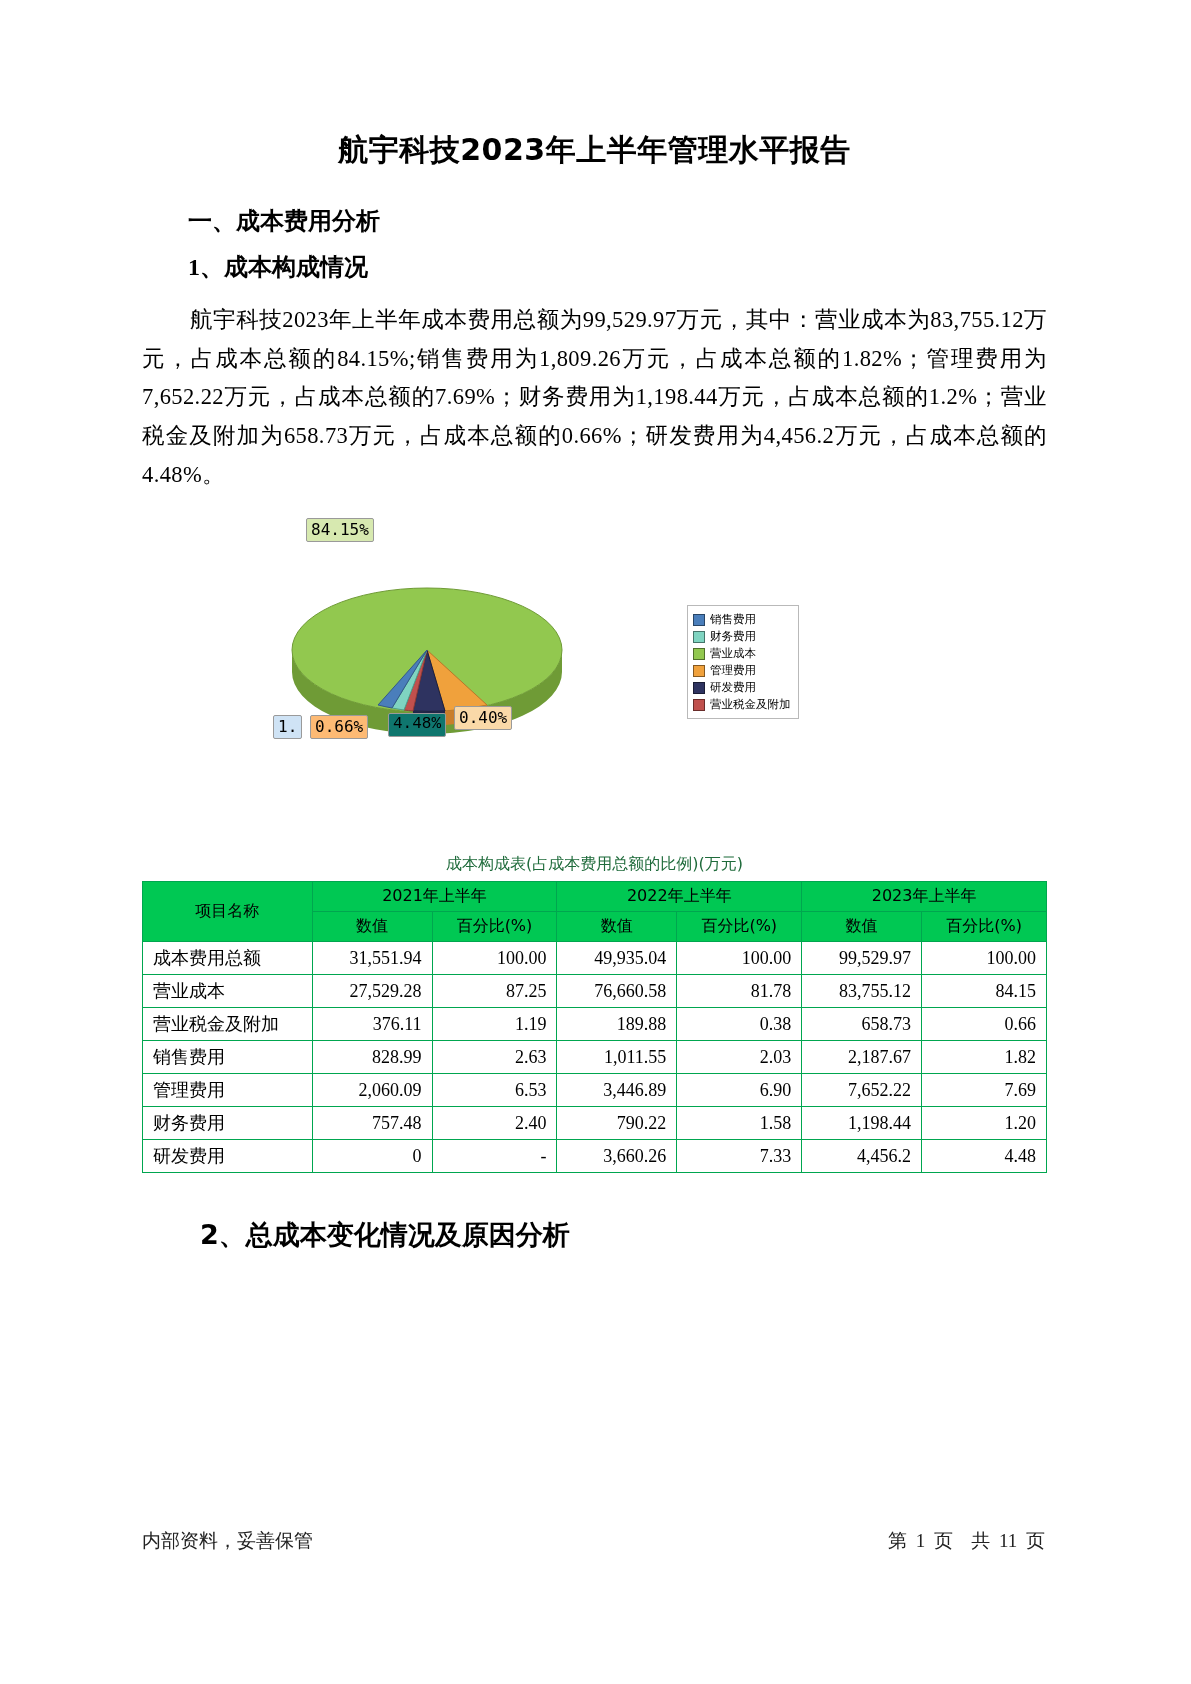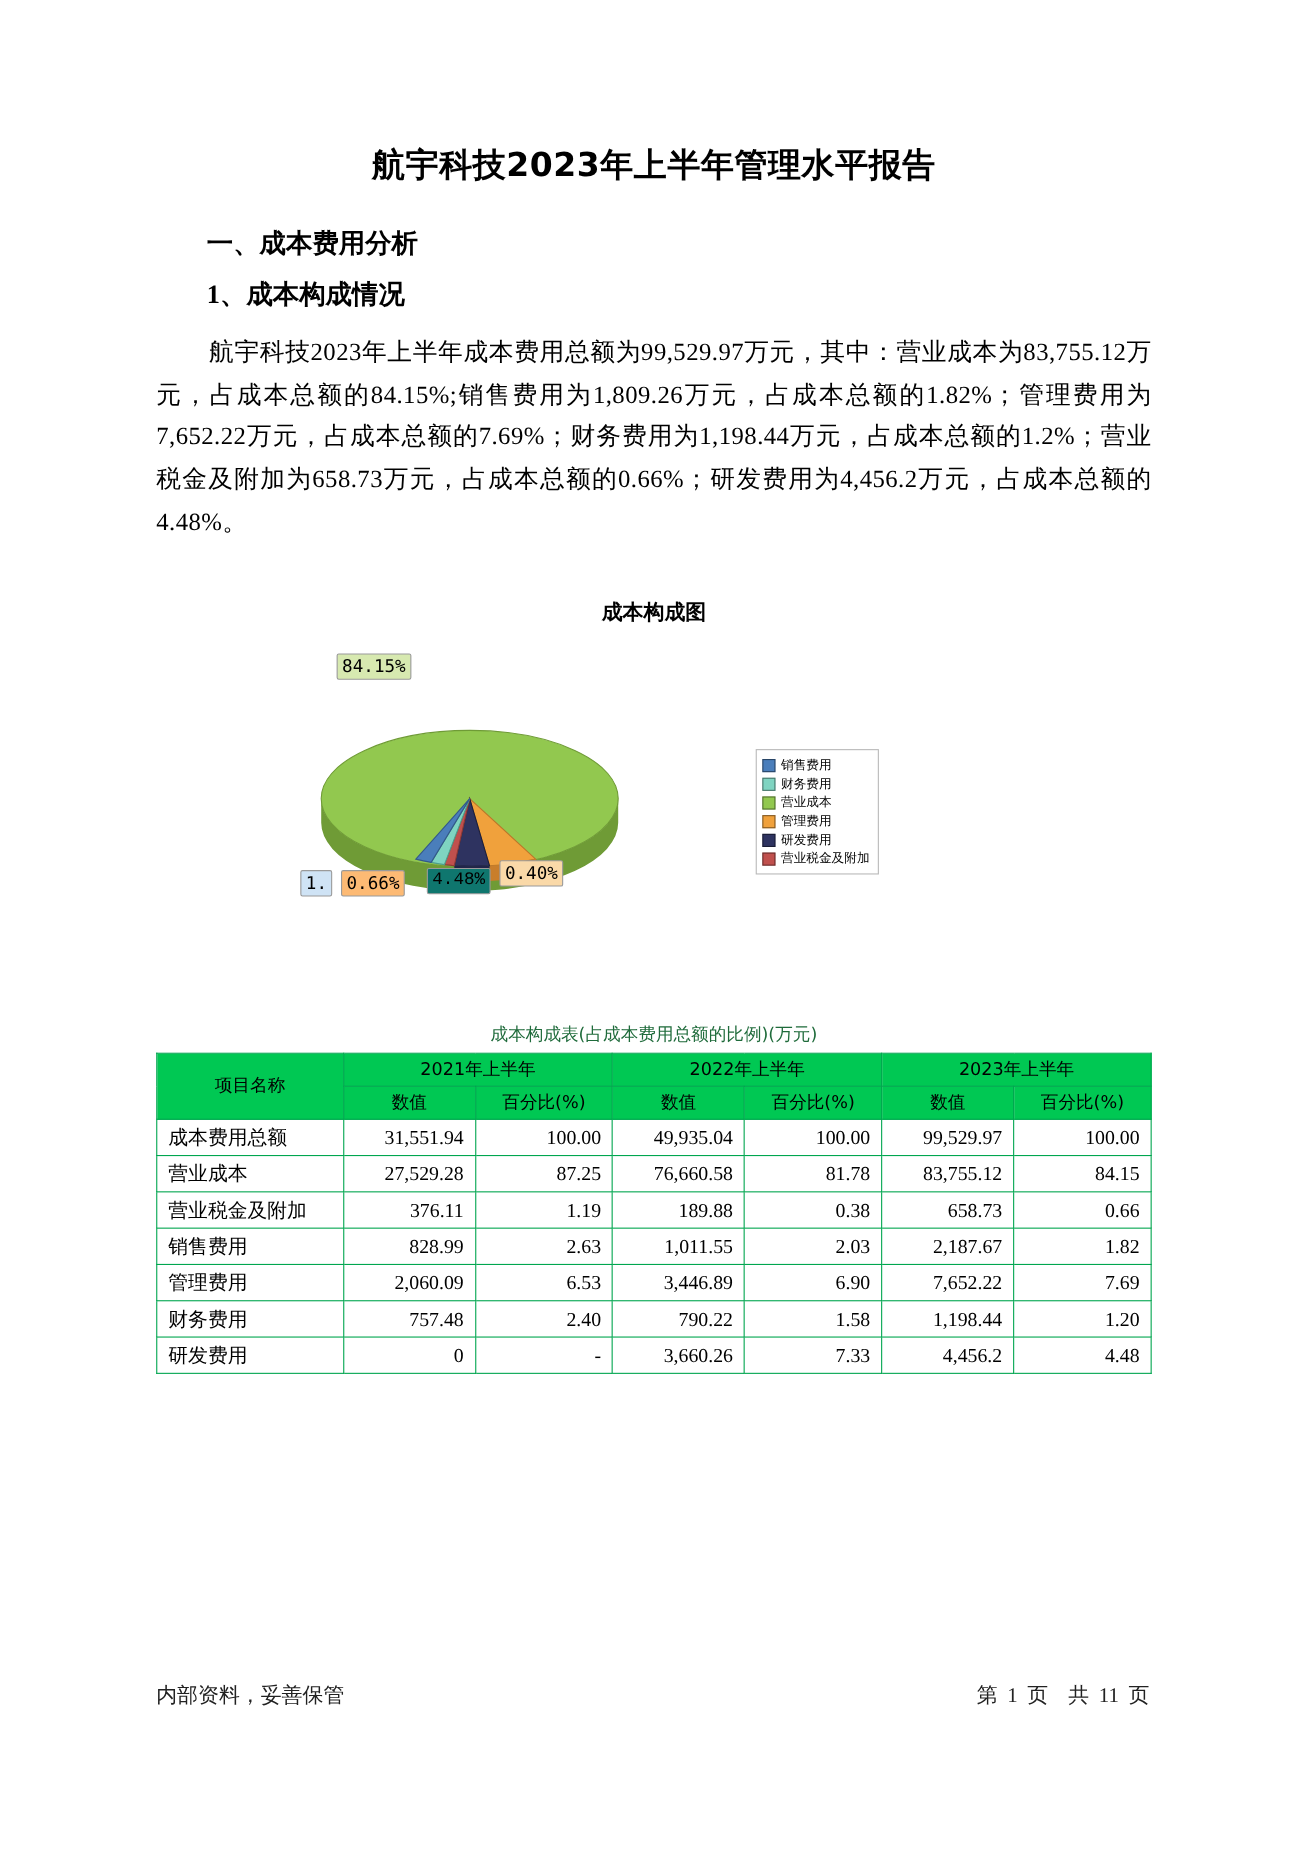--- a/index.html
+++ b/index.html
@@ -177,21 +177,20 @@
 <div class="page">
   <div class="content">
 
     <h1 class="doc-title">航宇科技2023年上半年管理水平报告</h1>
 
     <h2 class="sec">一、成本费用分析</h2>
     <h3 class="subsec">1、成本构成情况</h3>
 
     <p class="para">航宇科技2023年上半年成本费用总额为99,529.97万元，其中：营业成本为83,755.12万元，占成本总额的84.15%;销售费用为1,809.26万元，占成本总额的1.82%；管理费用为7,652.22万元，占成本总额的7.69%；财务费用为1,198.44万元，占成本总额的1.2%；营业税金及附加为658.73万元，占成本总额的0.66%；研发费用为4,456.2万元，占成本总额的4.48%。</p>
 
-    <div class="chart-title">成本构成图</div>
 
     <div class="chart-area">
       <div class="pie-wrap">
         <svg width="290" height="250" viewBox="0 0 290 250">
 
           <path d="M 10 130 A 135 62 0 0 0 280 130 L 280 152 A 135 62 0 0 1 10 152 Z" fill="#6f9b36"></path>
 
           <ellipse cx="145" cy="130" rx="135" ry="62" fill="#92c84f" stroke="#6f9b36" stroke-width="1"></ellipse>
 
           <path d="M 145 130 L 205 185 A 135 62 0 0 1 163 191 Z" fill="#f0a13c" stroke="#b9762a" stroke-width="1"></path>
@@ -321,20 +320,21 @@
           <td class="num">0</td>
           <td class="num">-</td>
           <td class="num">3,660.26</td>
           <td class="num">7.33</td>
           <td class="num">4,456.2</td>
           <td class="num">4.48</td>
         </tr>
       </tbody>
     </table>
 
+    <h3 class="subsec2">2、总成本变化情况及原因分析</h3>
   </div>
 
   <div class="footer">
     <div class="left">内部资料，妥善保管</div>
     <div class="right">
       <span>第</span>
       <span>1</span>
       <span>页</span>
       &nbsp;
       <span>共</span>

